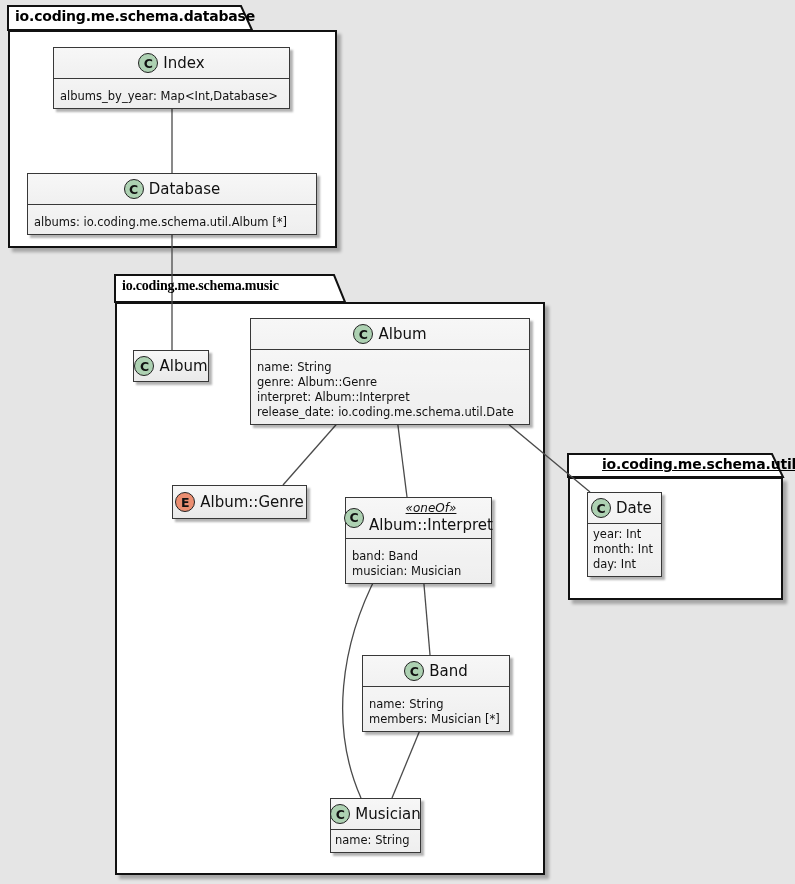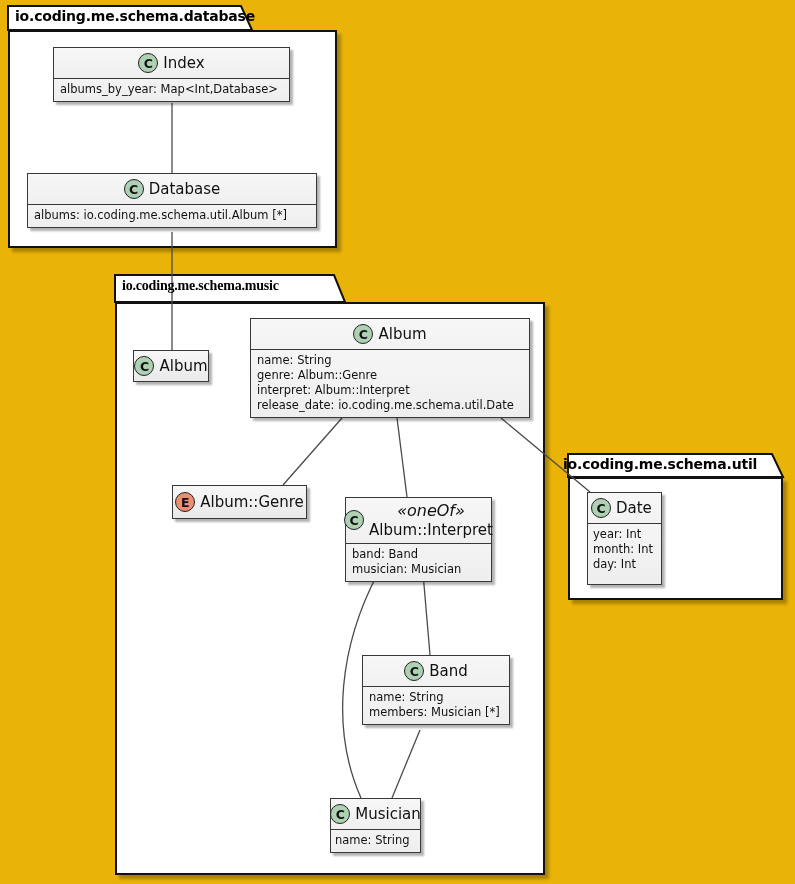--- a/index.html
+++ b/index.html
@@ -5,21 +5,21 @@
   html, body {
     margin: 0;
     padding: 0;
     background: #ffffff;
     font-family: "DejaVu Sans", "Liberation Sans", sans-serif;
   }
   .canvas {
     position: relative;
     width: 795px;
     height: 884px;
-    background: #eab308;
+    background: #e5e5e5;
     overflow: hidden;
   }
   
   .pkg-body {
     position: absolute;
     box-sizing: border-box;
     background: #ffffff;
     border: 2px solid #111111;
     box-shadow: 4px 4px 3px rgba(0,0,0,0.28);
     z-index: 1;
@@ -72,44 +72,45 @@
     color: #111111;
     white-space: nowrap;
   }
   .cb-title-col {
     display: flex;
     flex-direction: column;
     align-items: center;
     line-height: 1.25;
   }
   .cb-stereotype {
-    font-size: 16px;
+    font-size: 12px;
     font-style: italic;
     color: #111111;
     white-space: nowrap;
+    text-decoration: underline;
   }
   .spot {
     width: 20px;
     height: 20px;
     min-width: 20px;
     border-radius: 50%;
     border: 1.4px solid #222222;
     box-sizing: border-box;
     display: inline-flex;
     align-items: center;
     justify-content: center;
     font-size: 12.5px;
     font-weight: bold;
     color: #111111;
   }
   .spot-c { background: #ADD1B2; }
   .spot-e { background: #EB8E71; }
   .cb-attrs {
     border-top: 1.5px solid #383838;
-    padding: 3px 6px 4px 6px;
+    padding: 10px 6px 4px 6px;
     background: rgba(255,255,255,0.25);
   }
   .attr {
     font-size: 11.5px;
     line-height: 15px;
     color: #111111;
     white-space: nowrap;
   }
 </style>
 </head>
@@ -131,21 +132,21 @@
     <line class="edge" x1="342" y1="418" x2="283" y2="485"></line>
     <line class="edge" x1="397" y1="418" x2="407" y2="497"></line>
     <line class="edge" x1="501" y1="418" x2="590" y2="492"></line>
     <line class="edge" x1="423" y1="573" x2="430" y2="655"></line>
     <path class="edge" d="M378,573 C340,645 330,728 361,798"></path>
     <line class="edge" x1="420" y1="730" x2="392" y2="798"></line>
   </svg>
 
   <div class="pkg-title" style="left:15px; top:8px;">io.coding.me.schema.database</div>
   <div class="pkg-title" style="left:122px; top:278px;font-family:Liberation Serif, serif;">io.coding.me.schema.music</div>
-  <div class="pkg-title" style="left:563px; top:456px;">io.coding.me.schema.util</div>
+  <div class="pkg-title" style="left:602px; top:456px;text-decoration:underline;">io.coding.me.schema.util</div>
 
   <div class="classbox" style="left:53px; top:47px; width:237px;">
     <div class="cb-header">
       <span class="spot spot-c">C</span>
       <span class="cb-name">Index</span>
     </div>
     <div class="cb-attrs">
       <div class="attr">albums_by_year: Map&lt;Int,Database&gt;</div>
     </div>
   </div>
@@ -220,20 +221,20 @@
     <div class="cb-attrs" style="padding:3px 4px 4px 4px;">
       <div class="attr">name: String</div>
     </div>
   </div>
 
   <div class="classbox" style="left:587px; top:492px; width:75px;">
     <div class="cb-header" style="padding:5px 3px; justify-content:flex-start;">
       <span class="spot spot-c">C</span>
       <span class="cb-name">Date</span>
     </div>
-    <div class="cb-attrs" style="padding:3px 5px 12px 5px;">
+    <div class="cb-attrs" style="padding:3px 5px 4px 5px;">
       <div class="attr">year: Int</div>
       <div class="attr">month: Int</div>
       <div class="attr">day: Int</div>
     </div>
   </div>
 
 </div>
 
 </body></html>

